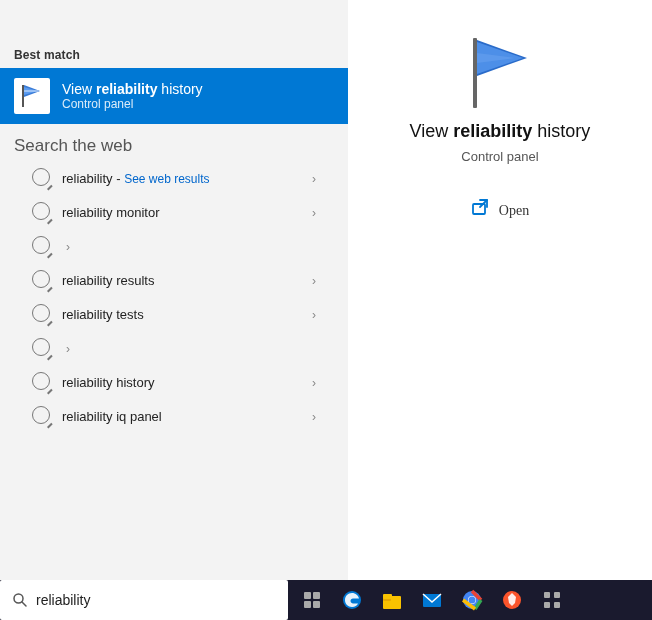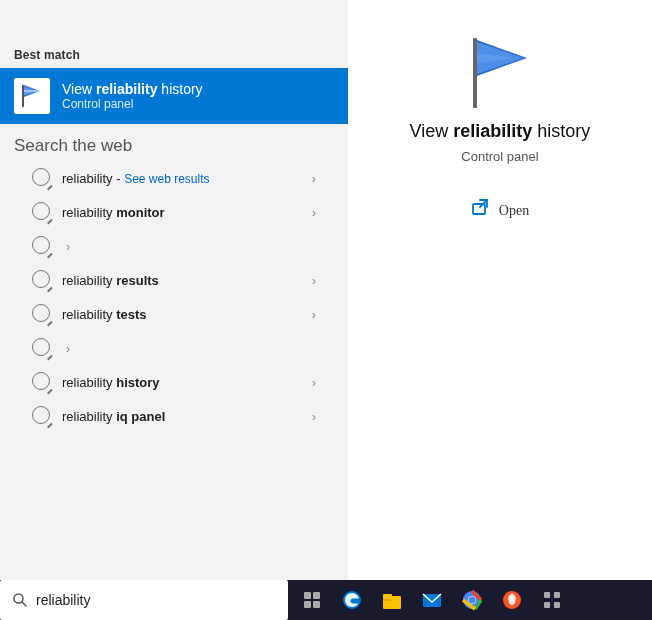--- a/index.html
+++ b/index.html
@@ -92,21 +92,21 @@
       position: relative;
     }
 
     .search-item-text {
       flex: 1;
       font-size: 13px;
       color: #222;
     }
 
     .search-item-text .bold {
-      font-weight: 700;
+      font-weight: 400;
     }
 
     .search-item-text .link-style {
       color: #0066cc;
       font-size: 12px;
     }
 
     .chevron {
       color: #888;
       font-size: 12px;

